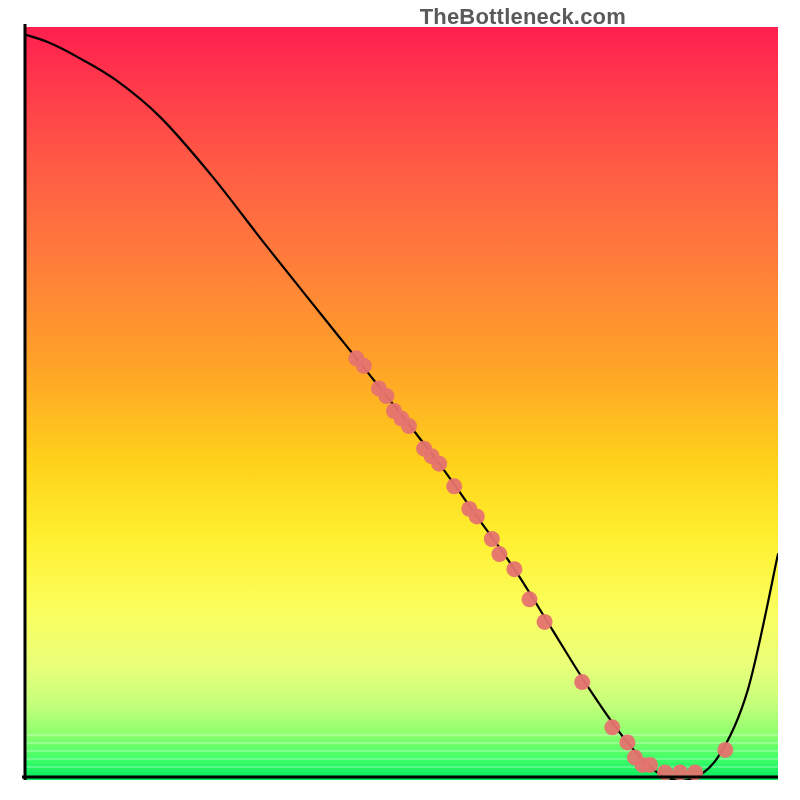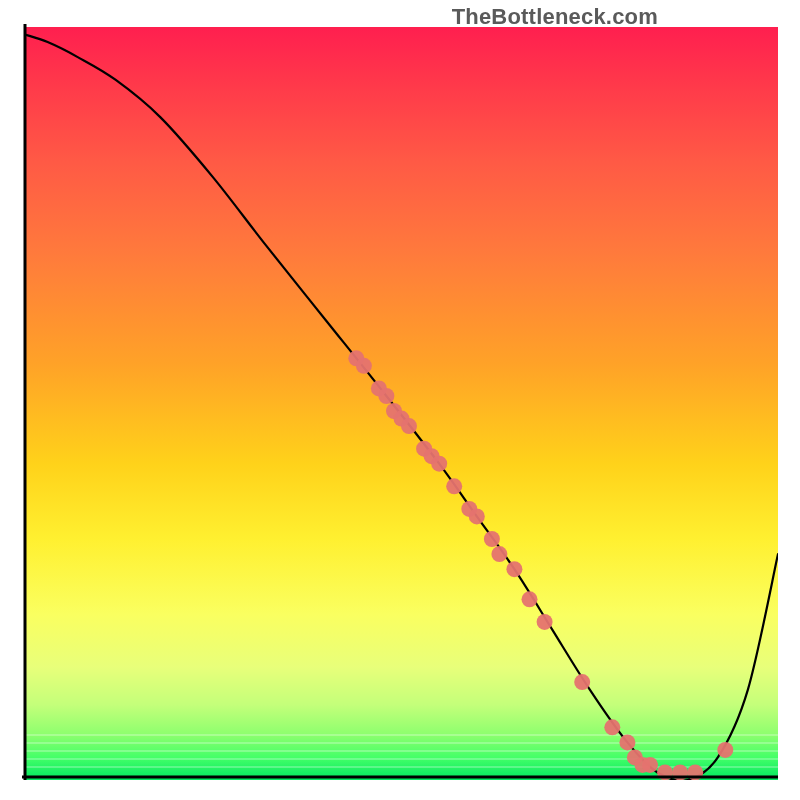--- a/index.html
+++ b/index.html
@@ -8,21 +8,20 @@
     width: 800px;
     height: 800px;
     overflow: hidden;
     font-family: Arial, Helvetica, sans-serif;
     background: #ffffff;
   }
   .container {
     position: relative;
     width: 636px;
     height: 800px;
-    padding-left: 32px;
   }
   .watermark {
     position: absolute;
     top: 4px;
     right: 10px;
     font-size: 22px;
     font-weight: 600;
     color: #5a5a5a;
     letter-spacing: 0.2px;
     z-index: 5;

